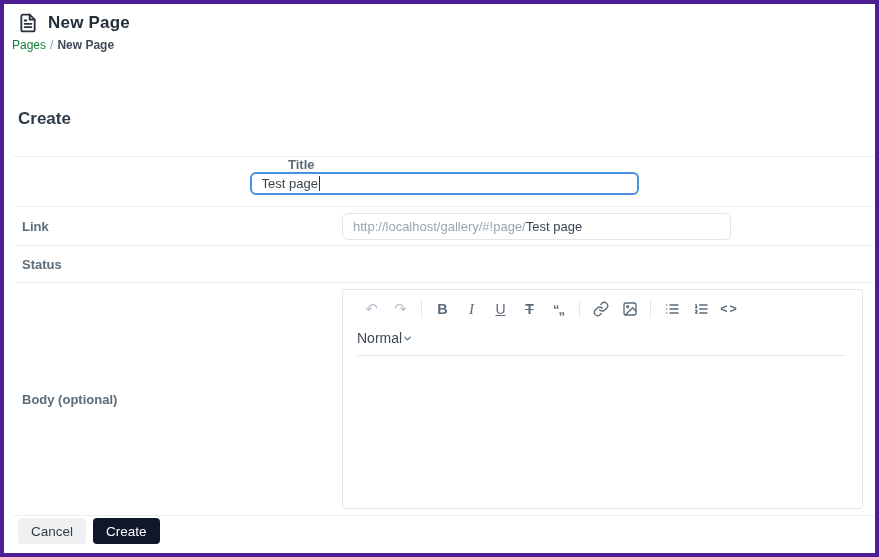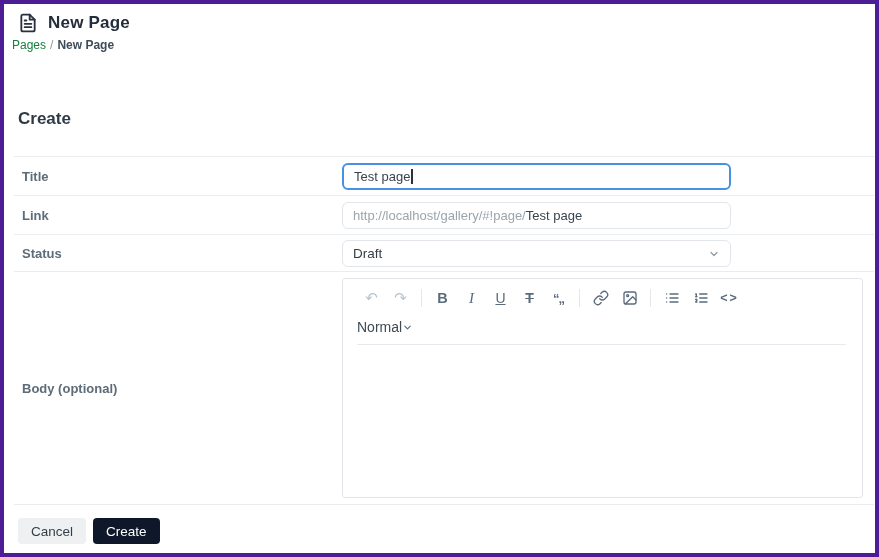--- a/index.html
+++ b/index.html
@@ -14,22 +14,22 @@
   .page-title { font-size:17px; font-weight:bold; color:#232e3a; letter-spacing:.2px; }
   .breadcrumb { position:absolute; top:34px; left:8px; font-size:12px; display:flex; gap:4px; align-items:center; }
   .crumb-link { color:#15803d; cursor:pointer; }
   .crumb-sep { color:#8d9aa5; }
   .crumb-current { color:#3f4c59; font-weight:bold; }
   
   .section-heading { position:absolute; top:105px; left:14px; font-size:17px; font-weight:bold; color:#2e3b47; }
   
   .rows { position:absolute; top:152px; left:10px; width:860px; }
   .form-row { display:flex; align-items:center; border-top:1px solid #eaedf0; }
-  .form-row.r-title  { height:39px; }
-  .form-row.r-link   { height:39px; }
+  .form-row.r-title  { height:39px;flex-direction:column; }
+  .form-row.r-link   { height:39px;margin-top:11px; }
   .form-row.r-status { height:37px; }
   .form-row.r-body   { height:234px; border-bottom:1px solid #eaedf0; }
   .row-label { width:328px; padding-left:8px; font-size:13px; font-weight:600; color:#5d6c79; flex:none; }
   
   .text-box {
     width:389px; height:27px; border:1px solid #e2e6ea; border-radius:6px;
     background:#fff; display:flex; align-items:center; padding:0 10px;
     font-size:13px; color:#39444e; overflow:hidden; white-space:nowrap;
   }
   .text-box.focused { border:2px solid #4a90e2; }
@@ -104,28 +104,20 @@
     <div class="form-row r-link">
       <div class="row-label">Link</div>
       <div class="text-box">
         <span class="url-prefix">http://localhost/gallery/#!page/</span>
         <span class="url-suffix">Test page</span>
       </div>
     </div>
 
     <div class="form-row r-status">
       <div class="row-label">Status</div>
-      <div class="text-box select-box">
-        <span>Draft</span>
-        <span class="chev">
-          <svg class="svg-icon" width="12" height="12" viewBox="0 0 24 24" fill="none" stroke="#8b98a4" stroke-width="2.4" stroke-linecap="round" stroke-linejoin="round">
-              <polyline points="6 9 12 15 18 9"></polyline>
-            </svg>
-        </span>
-      </div>
     </div>
 
     <div class="form-row r-body">
       <div class="row-label">Body (optional)</div>
 
       <div class="editor">
         <div class="tb1">
           <span class="tb-btn disabled g-undo">↶</span>
           <span class="tb-btn disabled g-undo">↷</span>
           <span class="tb-sep"></span>

